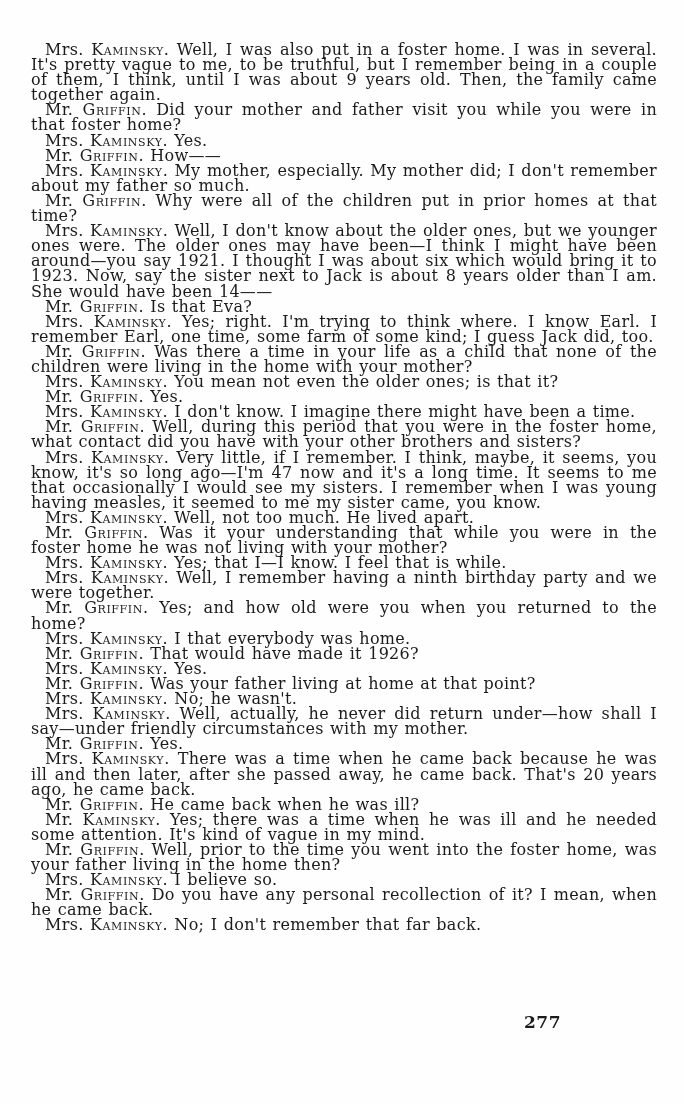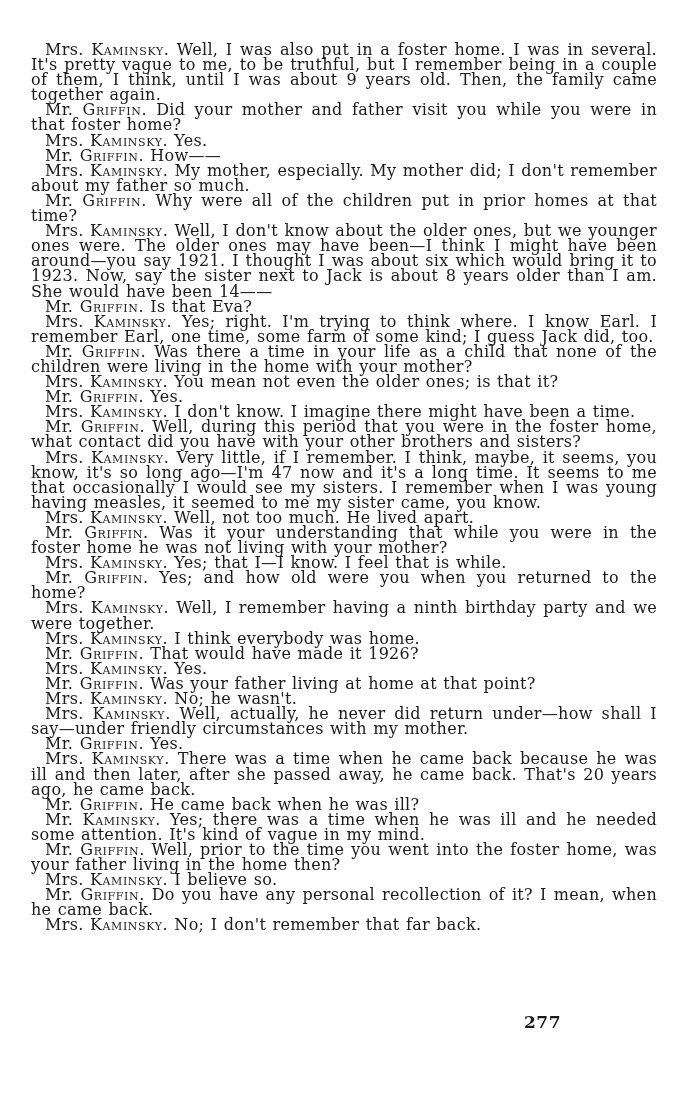--- a/index.html
+++ b/index.html
@@ -60,23 +60,23 @@
       <p class="para"><span class="speaker"><span class="prefix">Mrs. </span><span class="surname">Kaminsky</span></span><span class="speech">. Yes; right.  I'm trying to think where.  I know Earl.  I remember Earl, one time, some farm of some kind; I guess Jack did, too.</span></p>
       <p class="para"><span class="speaker"><span class="prefix">Mr. </span><span class="surname">Griffin</span></span><span class="speech">. Was there a time in your life as a child that none of the children were living in the home with your mother?</span></p>
       <p class="para"><span class="speaker"><span class="prefix">Mrs. </span><span class="surname">Kaminsky</span></span><span class="speech">. You mean not even the older ones; is that it?</span></p>
       <p class="para"><span class="speaker"><span class="prefix">Mr. </span><span class="surname">Griffin</span></span><span class="speech">. Yes.</span></p>
       <p class="para"><span class="speaker"><span class="prefix">Mrs. </span><span class="surname">Kaminsky</span></span><span class="speech">. I don't know.  I imagine there might have been a time.</span></p>
       <p class="para"><span class="speaker"><span class="prefix">Mr. </span><span class="surname">Griffin</span></span><span class="speech">. Well, during this period that you were in the foster home, what contact did you have with your other brothers and sisters?</span></p>
       <p class="para"><span class="speaker"><span class="prefix">Mrs. </span><span class="surname">Kaminsky</span></span><span class="speech">. Very little, if I remember.  I think, maybe, it seems, you know, it's so long ago—I'm 47 now and it's a long time.  It seems to me that occasionally I would see my sisters.  I remember when I was young having measles, it seemed to me my sister came, you know.</span></p>
       <p class="para"><span class="speaker"><span class="prefix">Mrs. </span><span class="surname">Kaminsky</span></span><span class="speech">. Well, not too much.  He lived apart.</span></p>
       <p class="para"><span class="speaker"><span class="prefix">Mr. </span><span class="surname">Griffin</span></span><span class="speech">. Was it your understanding that while you were in the foster home he was not living with your mother?</span></p>
       <p class="para"><span class="speaker"><span class="prefix">Mrs. </span><span class="surname">Kaminsky</span></span><span class="speech">. Yes; that I—I know.  I feel that is while.</span></p>
+      <p class="para"><span class="speaker"><span class="prefix">Mrs. </span><span class="surname">Kaminsky</span></span><span class="speech">. Well, I remember having a ninth birthday party and we were together.</span></p>
       <p class="para"><span class="speaker"><span class="prefix">Mr. </span><span class="surname">Griffin</span></span><span class="speech">. Yes; and how old were you when you returned to the home?</span></p>
-      <p class="para"><span class="speaker"><span class="prefix">Mrs. </span><span class="surname">Kaminsky</span></span><span class="speech">. Well, I remember having a ninth birthday party and we were together.</span></p>
-      <p class="para"><span class="speaker"><span class="prefix">Mrs. </span><span class="surname">Kaminsky</span></span><span class="speech">. I think everybody was home.</span></p>
+      <p class="para"><span class="speaker"><span class="prefix">Mrs. </span><span class="surname">Kaminsky</span></span><span class="speech">. I that everybody was home.</span></p>
       <p class="para"><span class="speaker"><span class="prefix">Mr. </span><span class="surname">Griffin</span></span><span class="speech">. That would have made it 1926?</span></p>
       <p class="para"><span class="speaker"><span class="prefix">Mrs. </span><span class="surname">Kaminsky</span></span><span class="speech">. Yes.</span></p>
       <p class="para"><span class="speaker"><span class="prefix">Mr. </span><span class="surname">Griffin</span></span><span class="speech">. Was your father living at home at that point?</span></p>
       <p class="para"><span class="speaker"><span class="prefix">Mrs. </span><span class="surname">Kaminsky</span></span><span class="speech">. No; he wasn't.</span></p>
       <p class="para"><span class="speaker"><span class="prefix">Mrs. </span><span class="surname">Kaminsky</span></span><span class="speech">. Well, actually, he never did return under—how shall I say—under friendly circumstances with my mother.</span></p>
       <p class="para"><span class="speaker"><span class="prefix">Mr. </span><span class="surname">Griffin</span></span><span class="speech">. Yes.</span></p>
       <p class="para"><span class="speaker"><span class="prefix">Mrs. </span><span class="surname">Kaminsky</span></span><span class="speech">. There was a time when he came back because he was ill and then later, after she passed away, he came back.  That's 20 years ago, he came back.</span></p>
       <p class="para"><span class="speaker"><span class="prefix">Mr. </span><span class="surname">Griffin</span></span><span class="speech">. He came back when he was ill?</span></p>
       <p class="para"><span class="speaker"><span class="prefix">Mr. </span><span class="surname">Kaminsky</span></span><span class="speech">. Yes; there was a time when he was ill and he needed some attention.  It's kind of vague in my mind.</span></p>
       <p class="para"><span class="speaker"><span class="prefix">Mr. </span><span class="surname">Griffin</span></span><span class="speech">. Well, prior to the time you went into the foster home, was your father living in the home then?</span></p>

